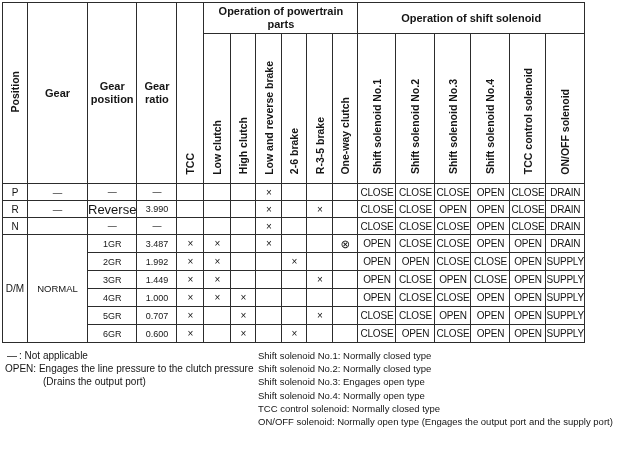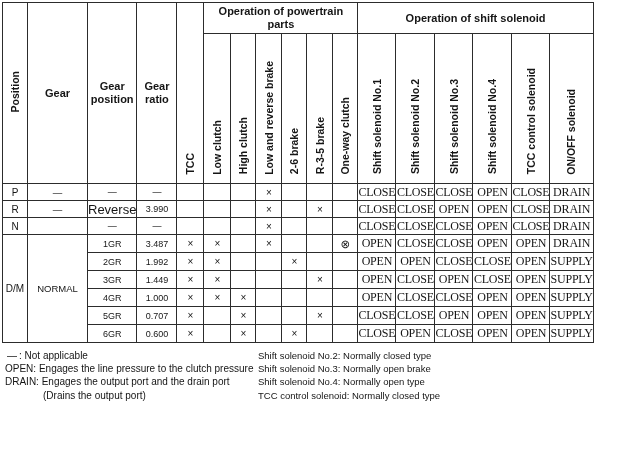--- a/index.html
+++ b/index.html
@@ -44,21 +44,21 @@
   tbody tr.r-sm { height: 17px; }
   tbody tr.r-lg { height: 18px; }
   tbody td { font-size: 9.5px; }
   td.c-pos { font-size: 10px; }
   td.c-mode { font-size: 9.5px; }
   td.c-gp { font-size: 9px; }
   td.c-gp.tiny { font-size: 13px; }
   td.c-gr { font-size: 9px; }
   td.c-op { font-size: 10px; }
   td.c-op.owc { font-size: 11.5px; }
-  td.c-sol { font-size: 12px; letter-spacing: -0.2px; font-family: Liberation Serif, serif; }
+  td.c-sol { font-size: 10px; letter-spacing: -0.2px; }
   .legend-left {
     position: absolute;
     left: 5px;
     top: 349px;
     font-size: 10px;
     line-height: 13.2px;
     white-space: nowrap;
   }
   .legend-right {
     position: absolute;
@@ -282,24 +282,25 @@
           <td class="c-sol">OPEN</td>
           <td class="c-sol">OPEN</td>
           <td class="c-sol">SUPPLY</td>
         </tr>
       </tbody>
   </table>
 
   <div class="legend-left">
     <div class="legend-line"><span class="sym">—</span><span>: Not applicable</span></div>
     <div class="legend-line">OPEN: Engages the line pressure to the clutch pressure</div>
-    <div class="legend-line">DRAIN: Engages the output port and the drain port</div>
     <div class="legend-line indent">(Drains the output port)</div>
   </div>
 
   <div class="legend-right">
+    <div class="legend-line">Shift solenoid No.1: Normally closed type</div>
     <div class="legend-line">Shift solenoid No.2: Normally closed type</div>
-    <div class="legend-line">Shift solenoid No.3: Normally open brake</div>
+    <div class="legend-line">Shift solenoid No.3: Engages open type</div>
     <div class="legend-line">Shift solenoid No.4: Normally open type</div>
     <div class="legend-line">TCC control solenoid: Normally closed type</div>
+    <div class="legend-line">ON/OFF solenoid: Normally open type (Engages the output port and the supply port)</div>
   </div>
 
 </div>
 
 </body></html>

